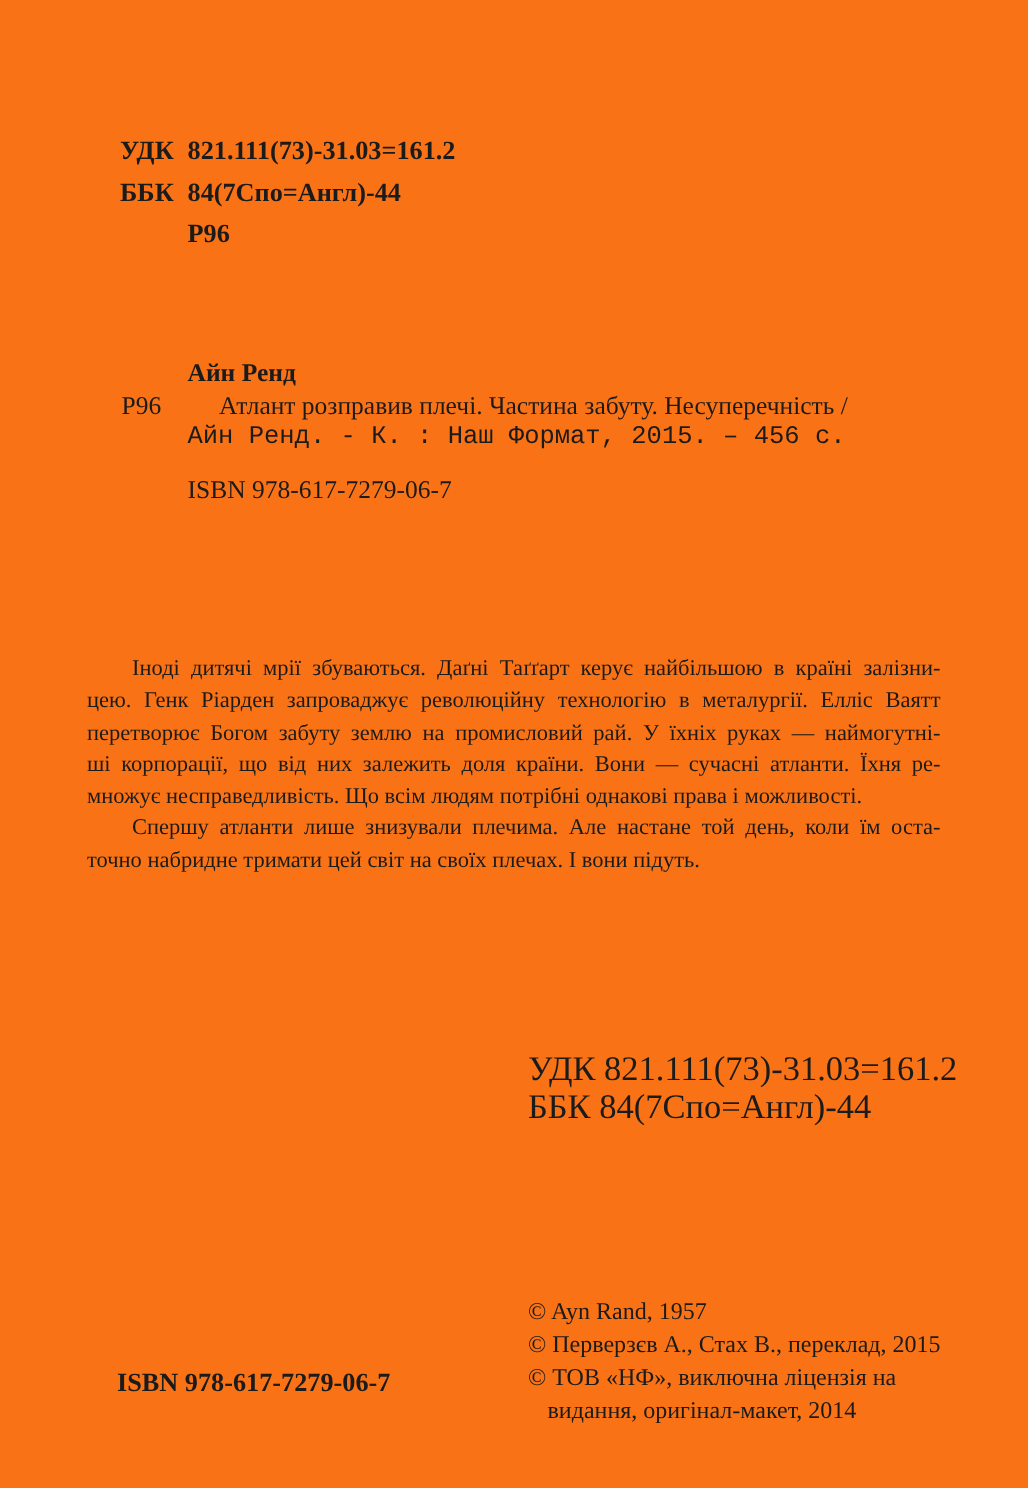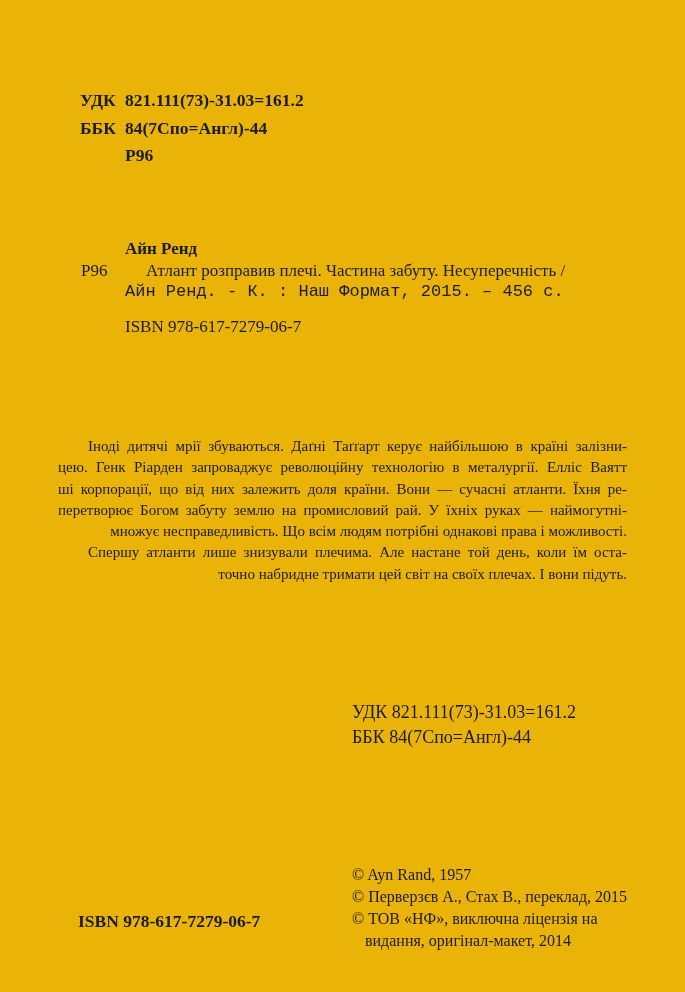--- a/index.html
+++ b/index.html
@@ -5,21 +5,21 @@
   html, body {
     margin: 0;
     padding: 0;
     background: #e8e8e8;
   }
   .page {
     position: relative;
     width: 685px;
     height: 992px;
     margin: 0 auto;
-    background: #eab308;
+    background: #f97316;
     color: #1b1b1b;
     font-family: "Liberation Serif", "DejaVu Serif", serif;
     overflow: hidden;
   }
 
   
   .top-codes {
     position: absolute;
     left: 80px;
     top: 87px;
@@ -64,32 +64,32 @@
     width: 569px;
     font-size: 15px;
     line-height: 21.3px;
   }
   .annotation .jline {
     text-align: justify;
     text-align-last: justify;
     white-space: normal;
   }
   .annotation .jlast {
-    text-align: right;
+    text-align: left;
   }
   .annotation .indent {
     text-indent: 30px;
   }
 
   
   .bottom-codes {
     position: absolute;
     left: 352px;
     top: 700px;
-    font-size: 18px;
+    font-size: 23px;
     line-height: 25px;
   }
 
   
   .copyright {
     position: absolute;
     left: 352px;
     top: 864px;
     font-size: 16px;
     line-height: 22px;
@@ -131,22 +131,22 @@
       <span class="author-sign">Р96</span>
       <div class="title-line1">Атлант розправив плечі. Частина забуту. Несуперечність /</div>
     </div>
     <div class="title-line2">Айн Ренд. - К. : Наш Формат, 2015. – 456 с.</div>
     <div class="isbn">ISBN 978-617-7279-06-7</div>
   </div>
 
   <div class="annotation">
     <div class="jline indent">Іноді дитячі мрії збуваються. Даґні Таґґарт керує найбільшою в країні залізни-</div>
     <div class="jline">цею. Генк Ріарден запроваджує революційну технологію в металургії. Елліс Ваятт</div>
+    <div class="jline">перетворює Богом забуту землю на промисловий рай. У їхніх руках — наймогутні-</div>
     <div class="jline">ші корпорації, що від них залежить доля країни. Вони — сучасні атланти. Їхня ре-</div>
-    <div class="jline">перетворює Богом забуту землю на промисловий рай. У їхніх руках — наймогутні-</div>
     <div class="jlast">множує несправедливість. Що всім людям потрібні однакові права і можливості.</div>
     <div class="jline indent">Спершу атланти лише знизували плечима. Але настане той день, коли їм оста-</div>
     <div class="jlast">точно набридне тримати цей світ на своїх плечах. І вони підуть.</div>
   </div>
 
   <div class="bottom-codes">
     <div>УДК 821.111(73)-31.03=161.2</div>
     <div>ББК 84(7Спо=Англ)-44</div>
   </div>
 

